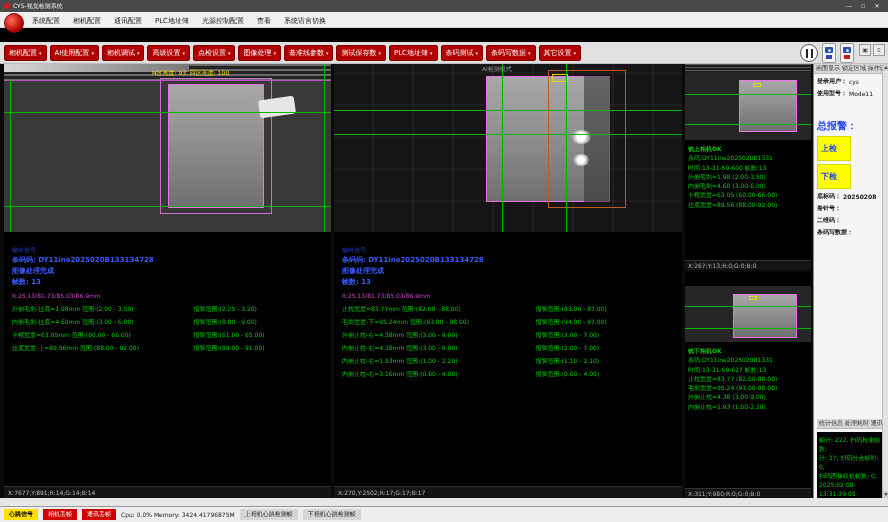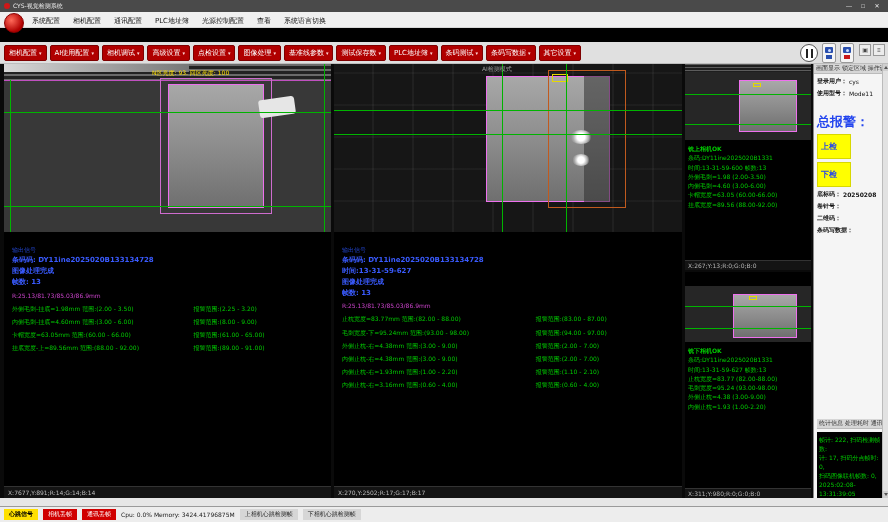--- a/index.html
+++ b/index.html
@@ -85,21 +85,21 @@
 .sline-first{font-weight:bold}
 .sfooter{height:10px;background:#141414;color:#b5b5b5;font-size:6px;display:flex;align-items:center;padding-left:3px;border-top:1px solid #333}
 
 
 .panel{position:absolute;left:813px;top:64px;width:75px;height:434px;background:#f5f5f5;border-left:1px solid #8a8a8a;display:flex;flex-direction:column}
 .pcap{height:10px;background:#d6d6d6;font-size:6px;color:#333;display:flex;align-items:center;padding:0 2px;border-bottom:1px solid #bbb;white-space:nowrap;overflow:hidden}
 .pbody{flex:1;padding:3px 3px 0 3px;display:flex;flex-direction:column;gap:3px;overflow:hidden}
 .plabel{font-weight:bold;color:#111;font-size:6px}
 .pvalue{font-size:6px;color:#111}
 .prow{display:flex;gap:2px;flex-wrap:wrap;align-items:center}
-.ptotal{color:#2244ee;font-weight:bold;font-size:13px;margin-top:12px}
+.ptotal{color:#2244ee;font-weight:bold;font-size:10px;margin-top:18px}
 .ybadge{background:#ffff00;color:#2244ee;font-weight:bold;font-size:8px;padding:6px 3px;width:34px;border:1px solid #d8d800}
 .pbold{font-weight:bold}
 .pspacer{flex:1}
 .pstats{background:#000;color:#00cc00;font-size:6px;padding:3px 2px;line-height:1.5;height:66px;overflow:hidden}
 .pscroll{position:absolute;right:0;top:0;bottom:0;width:6px;background:#e2e2e2;border-left:1px solid #bbb;display:flex;flex-direction:column;justify-content:space-between;align-items:center}
 .scr-arrow{width:6px;height:7px;background:#cfcfcf;position:relative;cursor:pointer}
 .scr-arrow::after{content:"";position:absolute;left:1px;border-left:2px solid transparent;border-right:2px solid transparent}
 .scr-up::after{top:2px;border-bottom:3px solid #555}
 .scr-down::after{top:2px;border-top:3px solid #555}
 
@@ -257,21 +257,20 @@
       <div class="blob" style="left:238px;top:90px;width:18px;height:12px"></div>
       <div class="gh" style="top:46px"></div>
       <div class="gh" style="top:70px"></div>
       <div class="gv" style="left:168px"></div>
       <div class="gv" style="left:232px"></div>
       <div class="ol-label-gray" style="left:148px;top:1px">AI检测模式</div>
     </div>
     <div class="vresult">
       <div class="sig">输出信号</div>
       <div class="blue">条码码: DY11ine2025020B133134728</div>
-      <div class="blue">时间:13-31-59-627</div>
       <div class="blue">图像处理完成</div>
       <div class="blue">帧数: 13</div>
       <div class="ref">R:25.13/81.73/85.03/86.9mm</div>
       <div class="mrow">
           <span class="mtext">止枕宽度=83.77mm 范围:(82.00 - 88.00)</span>
           <span class="malarm">报警范围:(83.00 - 87.00)</span>
         </div>
       <div class="mrow">
           <span class="mtext">毛刺宽度-下=95.24mm 范围:(93.00 - 98.00)</span>
           <span class="malarm">报警范围:(94.00 - 97.00)</span>

